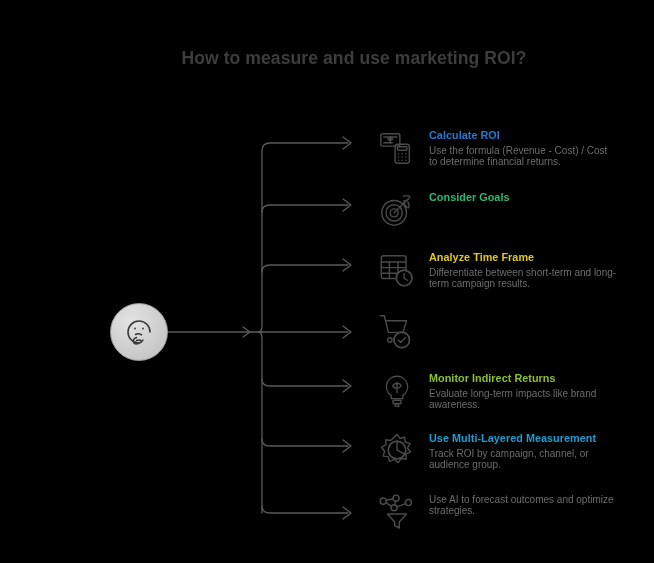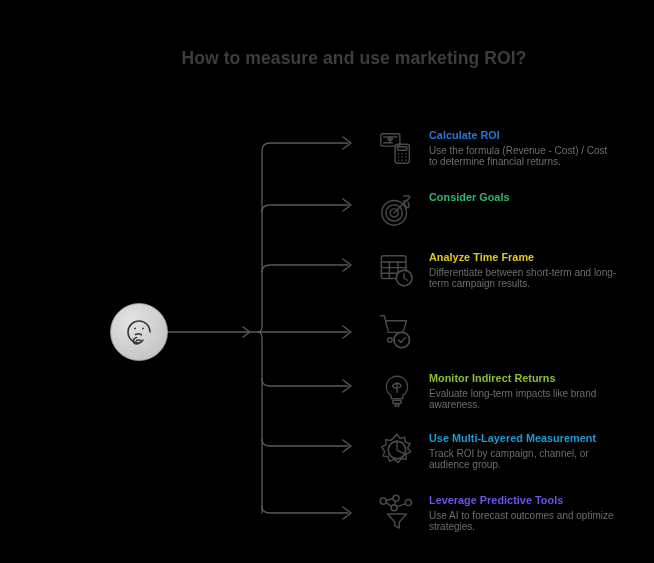--- a/index.html
+++ b/index.html
@@ -260,18 +260,17 @@
         <circle cx="32" cy="9" r="3.2"></circle>
         <circle cx="17" cy="14.5" r="3.2"></circle>
         <path d="M8.4 8.8 L14.4 13.3"></path>
         <path d="M18.4 7.7 L17.4 11.4"></path>
         <path d="M19.9 13.6 L29 10.1"></path>
         <path d="M8.5 6.6 L15.9 5"></path>
         <path d="M10 21 h20 l-7.6 8.4 v6.4 l-4.8 -2.4 v-4 z"></path>
       </svg>
     </span>
     <div class="item-text">
-      <div class="item-title" style="color: rgb(106, 86, 232);">Leverage Predictive Tools</div>
       <div class="item-desc">Use AI to forecast outcomes and optimize strategies.</div>
     </div>
   </div>
 
 </div>
 
 </body></html>

